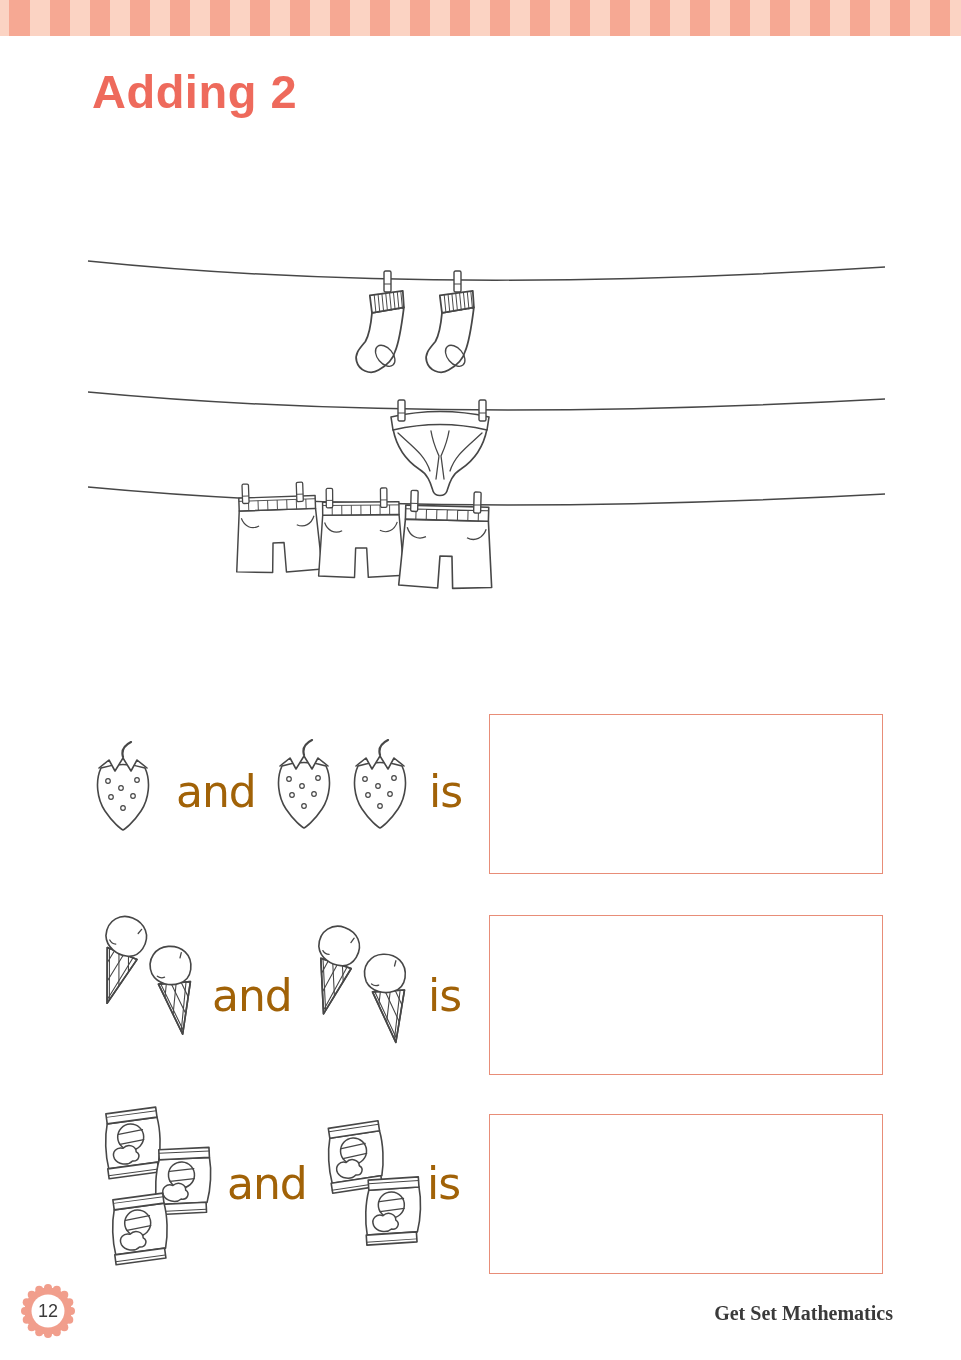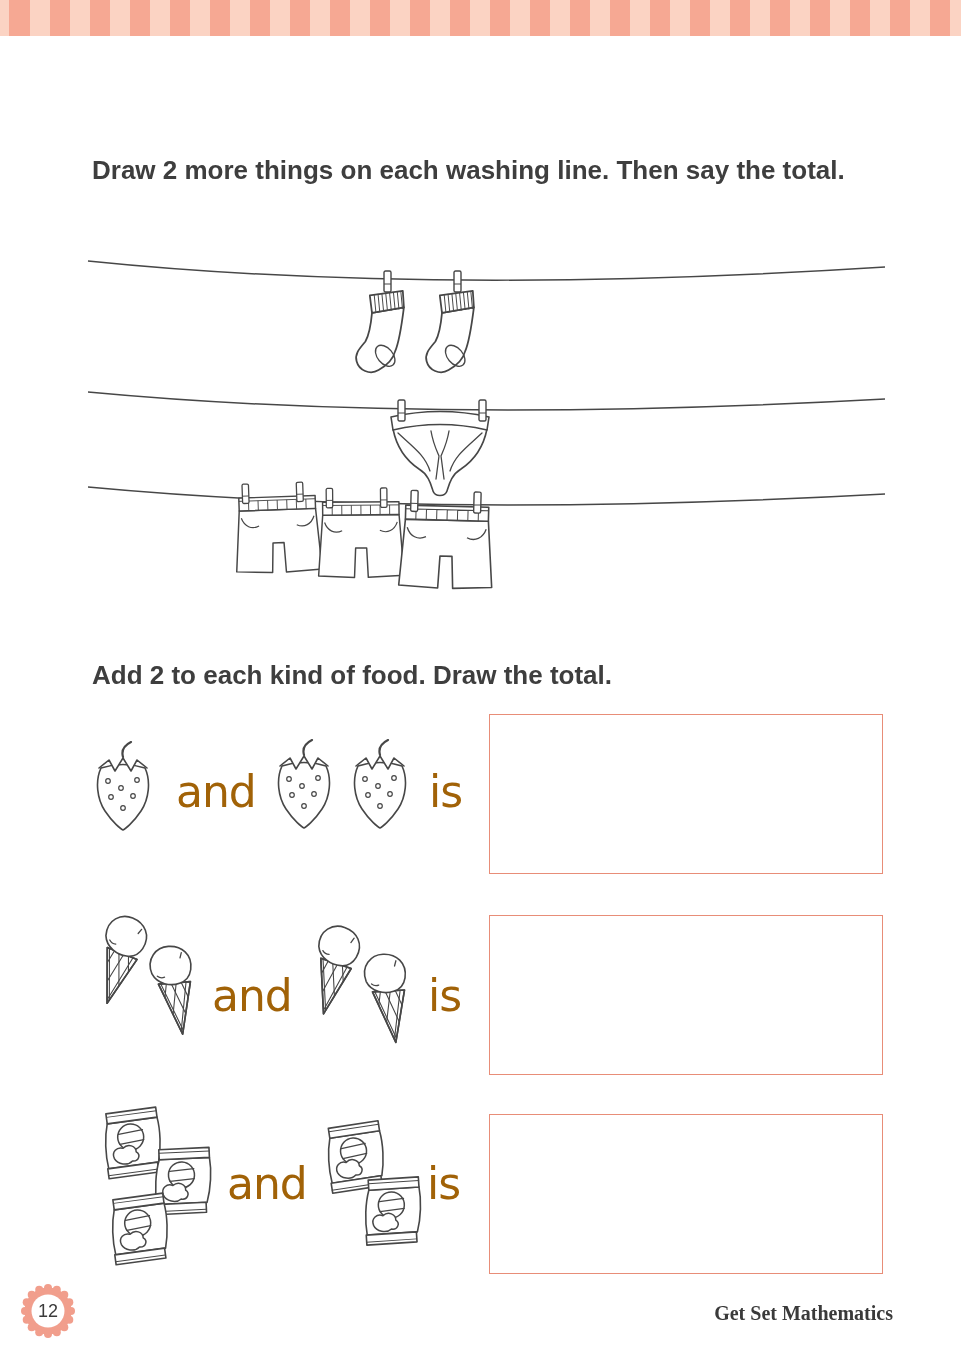--- a/index.html
+++ b/index.html
@@ -113,22 +113,22 @@
         <path d="M7.5,71 L57.5,66" fill="none" stroke-width="1"></path>
         <circle cx="31" cy="33" r="13" fill="#fff" stroke-width="1.5"></circle>
         <path d="M19,30 L43,26 M20,40 L44,36" fill="none" stroke-width="1.3"></path>
         <path d="M14,54 C11,47 17,42 23,44 C28,39 36,42 36,48 C41,51 38,58 32,57 C27,62 17,60 14,54 Z" fill="#fff" stroke-width="1.5"></path>
       </g>
     </defs>
   </svg>
 
   <div class="stripes"></div>
 
-
-  <div class="instr instr1">Draw 2 more things on each washing line. Then say the total.</div>
+  <div class="title">Adding 2</div>
+
 
   <svg class="wash-svg" viewBox="0 0 961 660">
     <g fill="none" stroke="#474747" stroke-width="1.5">
       <path d="M88,261 Q430,296 885,267"></path>
       <path d="M88,392 Q430,424 885,399"></path>
       <path d="M88,487 Q430,519 885,494"></path>
     </g>
 
     <g>
       <use href="#sock" transform="translate(350,281) scale(1.1)"></use>
@@ -155,21 +155,20 @@
         <use href="#pin" transform="translate(69,-7)"></use>
       </g>
       <g transform="translate(400,497) scale(1) rotate(1.5)">
         <use href="#shorts"></use>
         <use href="#pin" transform="translate(11,-7)"></use>
         <use href="#pin" transform="translate(74,-7)"></use>
       </g>
     </g>
   </svg>
 
-  <div class="instr instr2">Add 2 to each kind of food. Draw the total.</div>
 
   <div class="answer-box box1"></div>
   <div class="answer-box box2"></div>
   <div class="answer-box box3"></div>
 
   <svg class="icon" style="left:92px;top:741px" width="62" height="92" viewBox="0 0 62 92">
       <use href="#strawberry"></use>
     </svg>
   <div class="word" style="left:176px;top:770px">and</div>
   <svg class="icon" style="left:273px;top:739px" width="62" height="92" viewBox="0 0 62 92">

